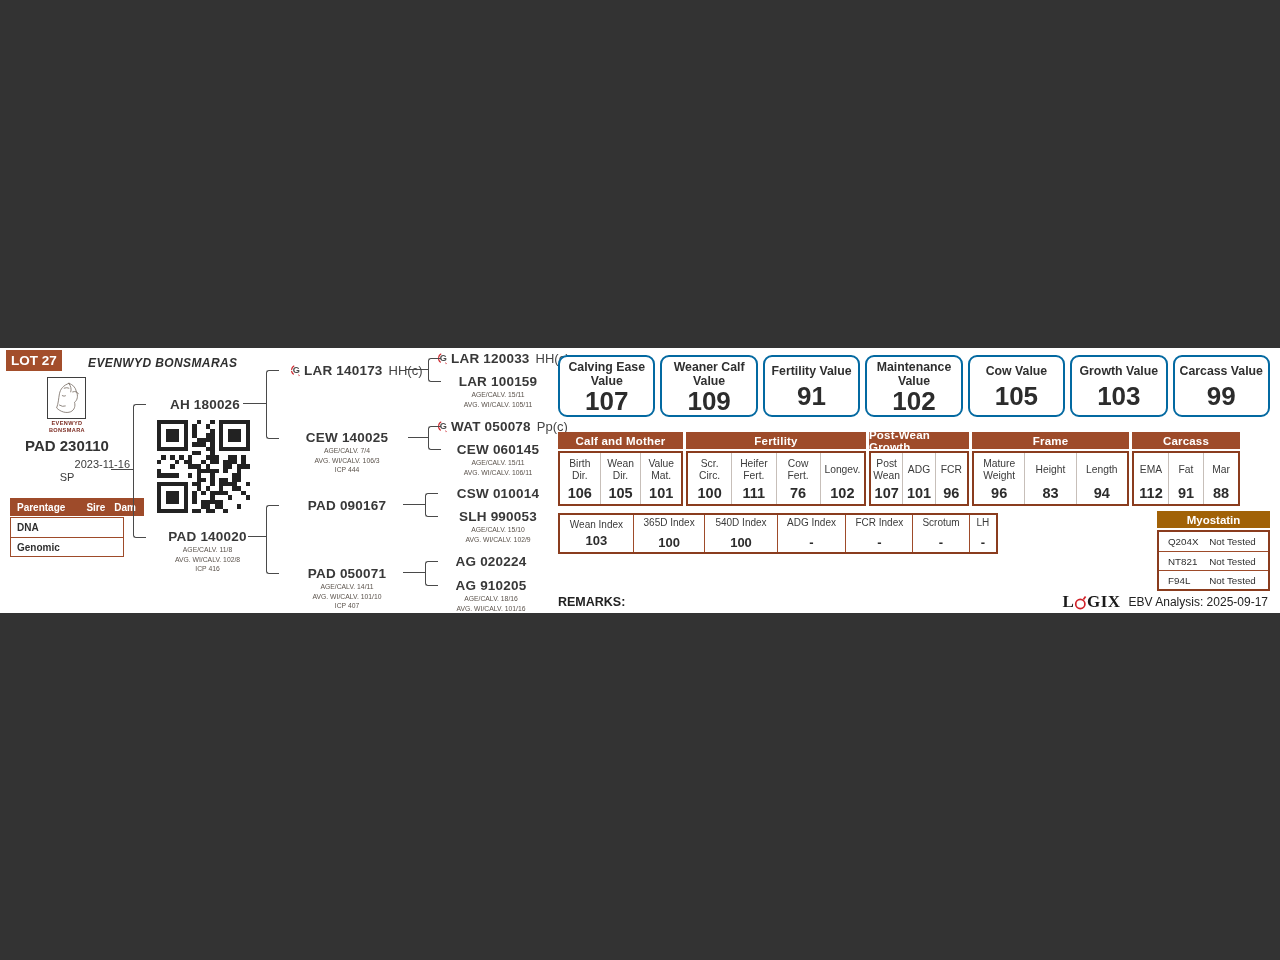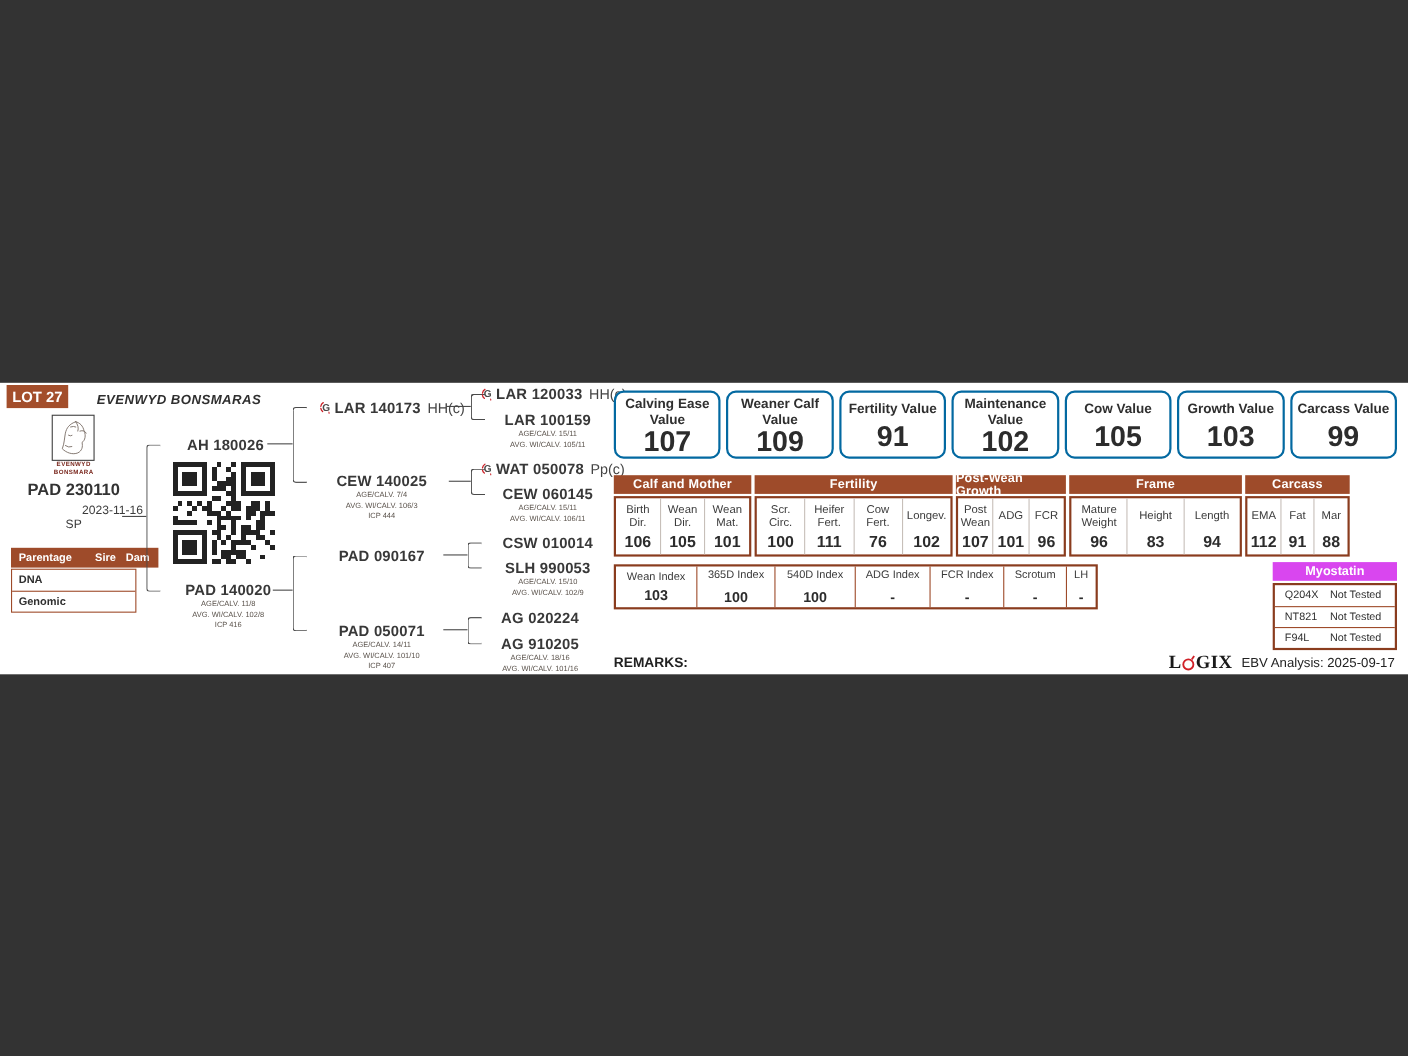--- a/index.html
+++ b/index.html
@@ -49,31 +49,31 @@
   .heads { position:absolute; left:558px; top:84px; display:flex; column-gap:3px; }
   .hcell { height:17px; background:#9e4b2a; color:#fff; font-weight:bold; font-size:11.5px;
            display:flex; align-items:center; justify-content:center; letter-spacing:.2px; }
   .cells { position:absolute; left:558px; top:103px; display:flex; column-gap:3px; }
   .sec { height:55px; border:2px solid #8a3c1e; background:#fff; display:flex; }
   .col { flex:1; display:flex; flex-direction:column; min-width:0; }
   .col + .col { border-left:1px solid #c7bfb9; }
   .col .lbl { flex:1; display:flex; align-items:center; justify-content:center; text-align:center;
               font-size:10.3px; color:#3b3b3b; line-height:1.12; padding:1px 2px 0; }
   .col .val { text-align:center; font-weight:bold; font-size:14.5px; color:#2c2c2c; padding-bottom:3px; }
-  .sw0{width:125px}.sw1{width:180px}.sw2{width:100px}.sw3{width:157px}.sw4{width:95px}
+  .sw0{width:125px}.sw1{width:180px}.sw2{width:100px}.sw3{width:157px}.sw4{width:108px}
 
   
   .idxrow { position:absolute; left:558px; top:165px; width:440px; height:41px; border:2px solid #8a3c1e; background:#fff; display:flex; }
   .icell { display:flex; flex-direction:column; align-items:center; justify-content:space-evenly; padding:2px 1px; }
   .icell + .icell { border-left:1px solid #9e4b2a;justify-content:space-between; }
   .icell .lbl { font-size:10px; color:#3b3b3b; white-space:nowrap; }
   .icell .val { font-weight:bold; font-size:13px; color:#2c2c2c; }
 
   
-  .myo-head { position:absolute; left:1157px; top:163px; width:113px; height:17px; background:#d946ef; color:#fff;
+  .myo-head { position:absolute; left:1157px; top:163px; width:113px; height:17px; background:#a16207; color:#fff;
               font-weight:bold; font-size:11.5px; display:flex; align-items:center; justify-content:center; }
   .myo-body { position:absolute; left:1157px; top:182px; width:113px; border:2px solid #8a3c1e; background:#fff; }
   .myo-row  { height:19px; display:flex; align-items:center; font-size:9.8px; color:#2f2f2f; }
   .myo-row + .myo-row { border-top:1px solid #9e4b2a; }
   .myo-row .gene { width:46%; padding-left:9px; }
   .myo-row .res  { flex:1; }
 
   
   .remarks { position:absolute; left:558px; top:247px; font-weight:bold; font-size:12.5px; color:#222; }
   .foot-right { position:absolute; right:12px; top:244px; display:flex; align-items:center; gap:8px; }
@@ -408,21 +408,21 @@
       <div class="sec sw0">
         <div class="col">
           <div class="lbl">Birth Dir.</div>
           <div class="val">106</div>
         </div>
         <div class="col">
           <div class="lbl">Wean Dir.</div>
           <div class="val">105</div>
         </div>
         <div class="col">
-          <div class="lbl">Wean Mat.</div>
+          <div class="lbl">Value Mat.</div>
           <div class="val">101</div>
         </div>
       </div>
       <div class="sec sw1">
         <div class="col">
           <div class="lbl">Scr. Circ.</div>
           <div class="val">100</div>
         </div>
         <div class="col">
           <div class="lbl">Heifer Fert.</div>

